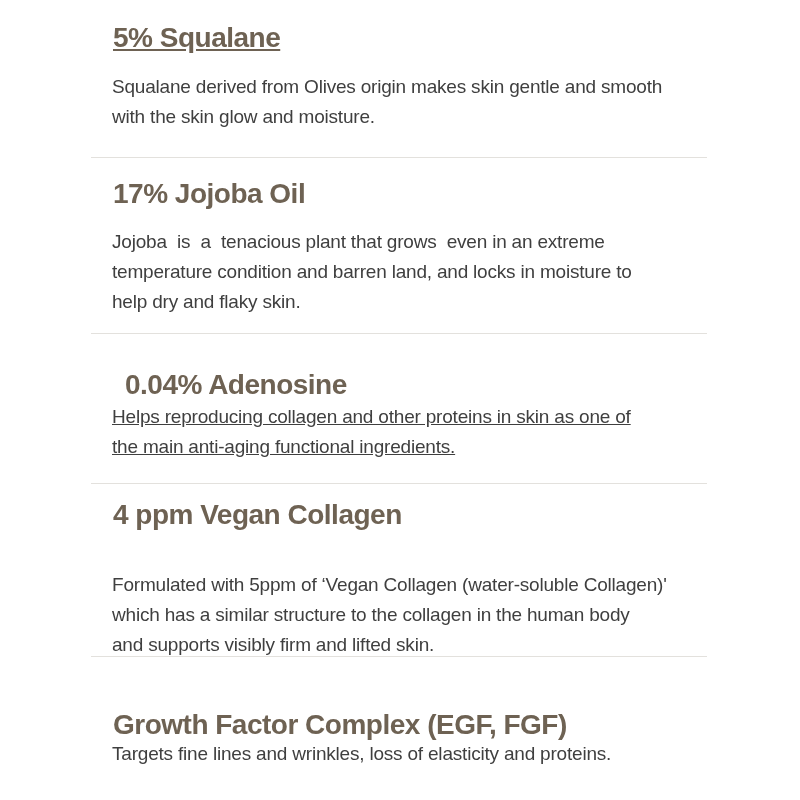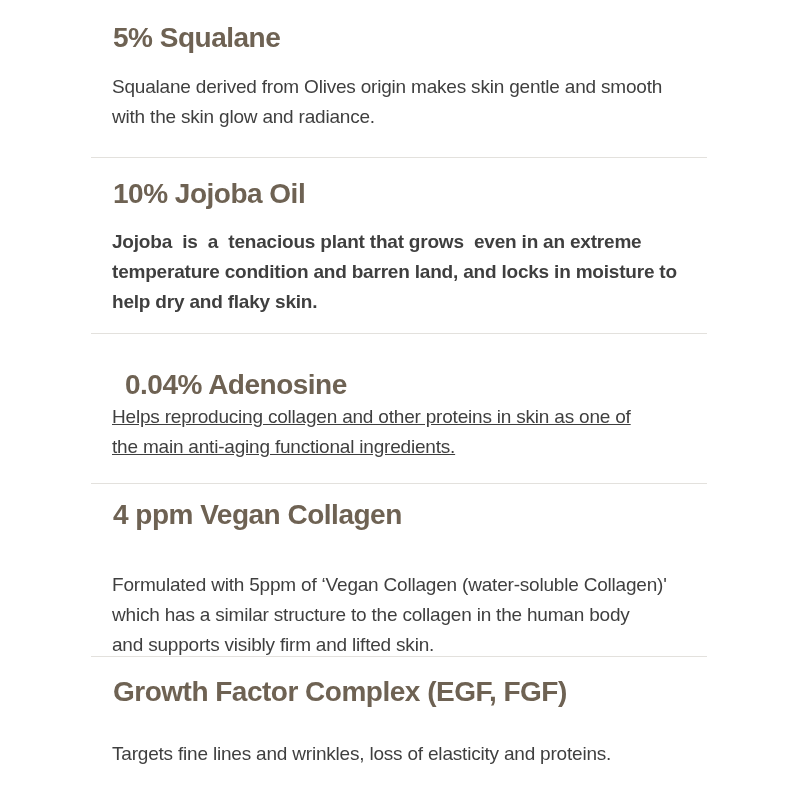--- a/index.html
+++ b/index.html
@@ -33,42 +33,42 @@
     white-space: pre-wrap;
   }
   .divider {
     position: absolute;
     left: 91px;
     width: 616px;
     height: 0;
     border-top: 1px solid #e3e1dd;
   }
   
-  #title-1 { top: 21px; }  #body-1 { top: 72px; }
+  #title-1 { top: 21px; text-decoration: underline; }  #body-1 { top: 72px; }
   #div-1   { top: 157px; }
-  #title-2 { top: 177px; } #body-2 { top: 227px; font-weight: bold; }
+  #title-2 { top: 177px; } #body-2 { top: 227px; }
   #div-2   { top: 333px; }
   #title-3 { top: 368px; margin-left: 12px; } #body-3 { top: 402px; text-decoration: underline; }
   #div-3   { top: 483px; }
   #title-4 { top: 498px; } #body-4 { top: 570px; }
   #div-4   { top: 656px; }
-  #title-5 { top: 675px; } #body-5 { top: 739px; }
+  #title-5 { top: 708px; } #body-5 { top: 739px; }
 </style>
 </head>
 <body>
 
 <main>
 
   <h2 id="title-1" class="section-title">5% Squalane</h2>
   <p id="body-1" class="section-body">Squalane derived from Olives origin makes skin gentle and smooth
-with the skin glow and radiance.</p>
+with the skin glow and moisture.</p>
 
   <div id="div-1" class="divider"></div>
 
-  <h2 id="title-2" class="section-title">10% Jojoba Oil</h2>
+  <h2 id="title-2" class="section-title">17% Jojoba Oil</h2>
   <p id="body-2" class="section-body">Jojoba  is  a  tenacious plant that grows  even in an extreme
 temperature condition and barren land, and locks in moisture to
 help dry and flaky skin.</p>
 
   <div id="div-2" class="divider"></div>
 
   <h2 id="title-3" class="section-title">0.04% Adenosine</h2>
   <p id="body-3" class="section-body">Helps reproducing collagen and other proteins in skin as one of
 the main anti-aging functional ingredients.</p>
 

